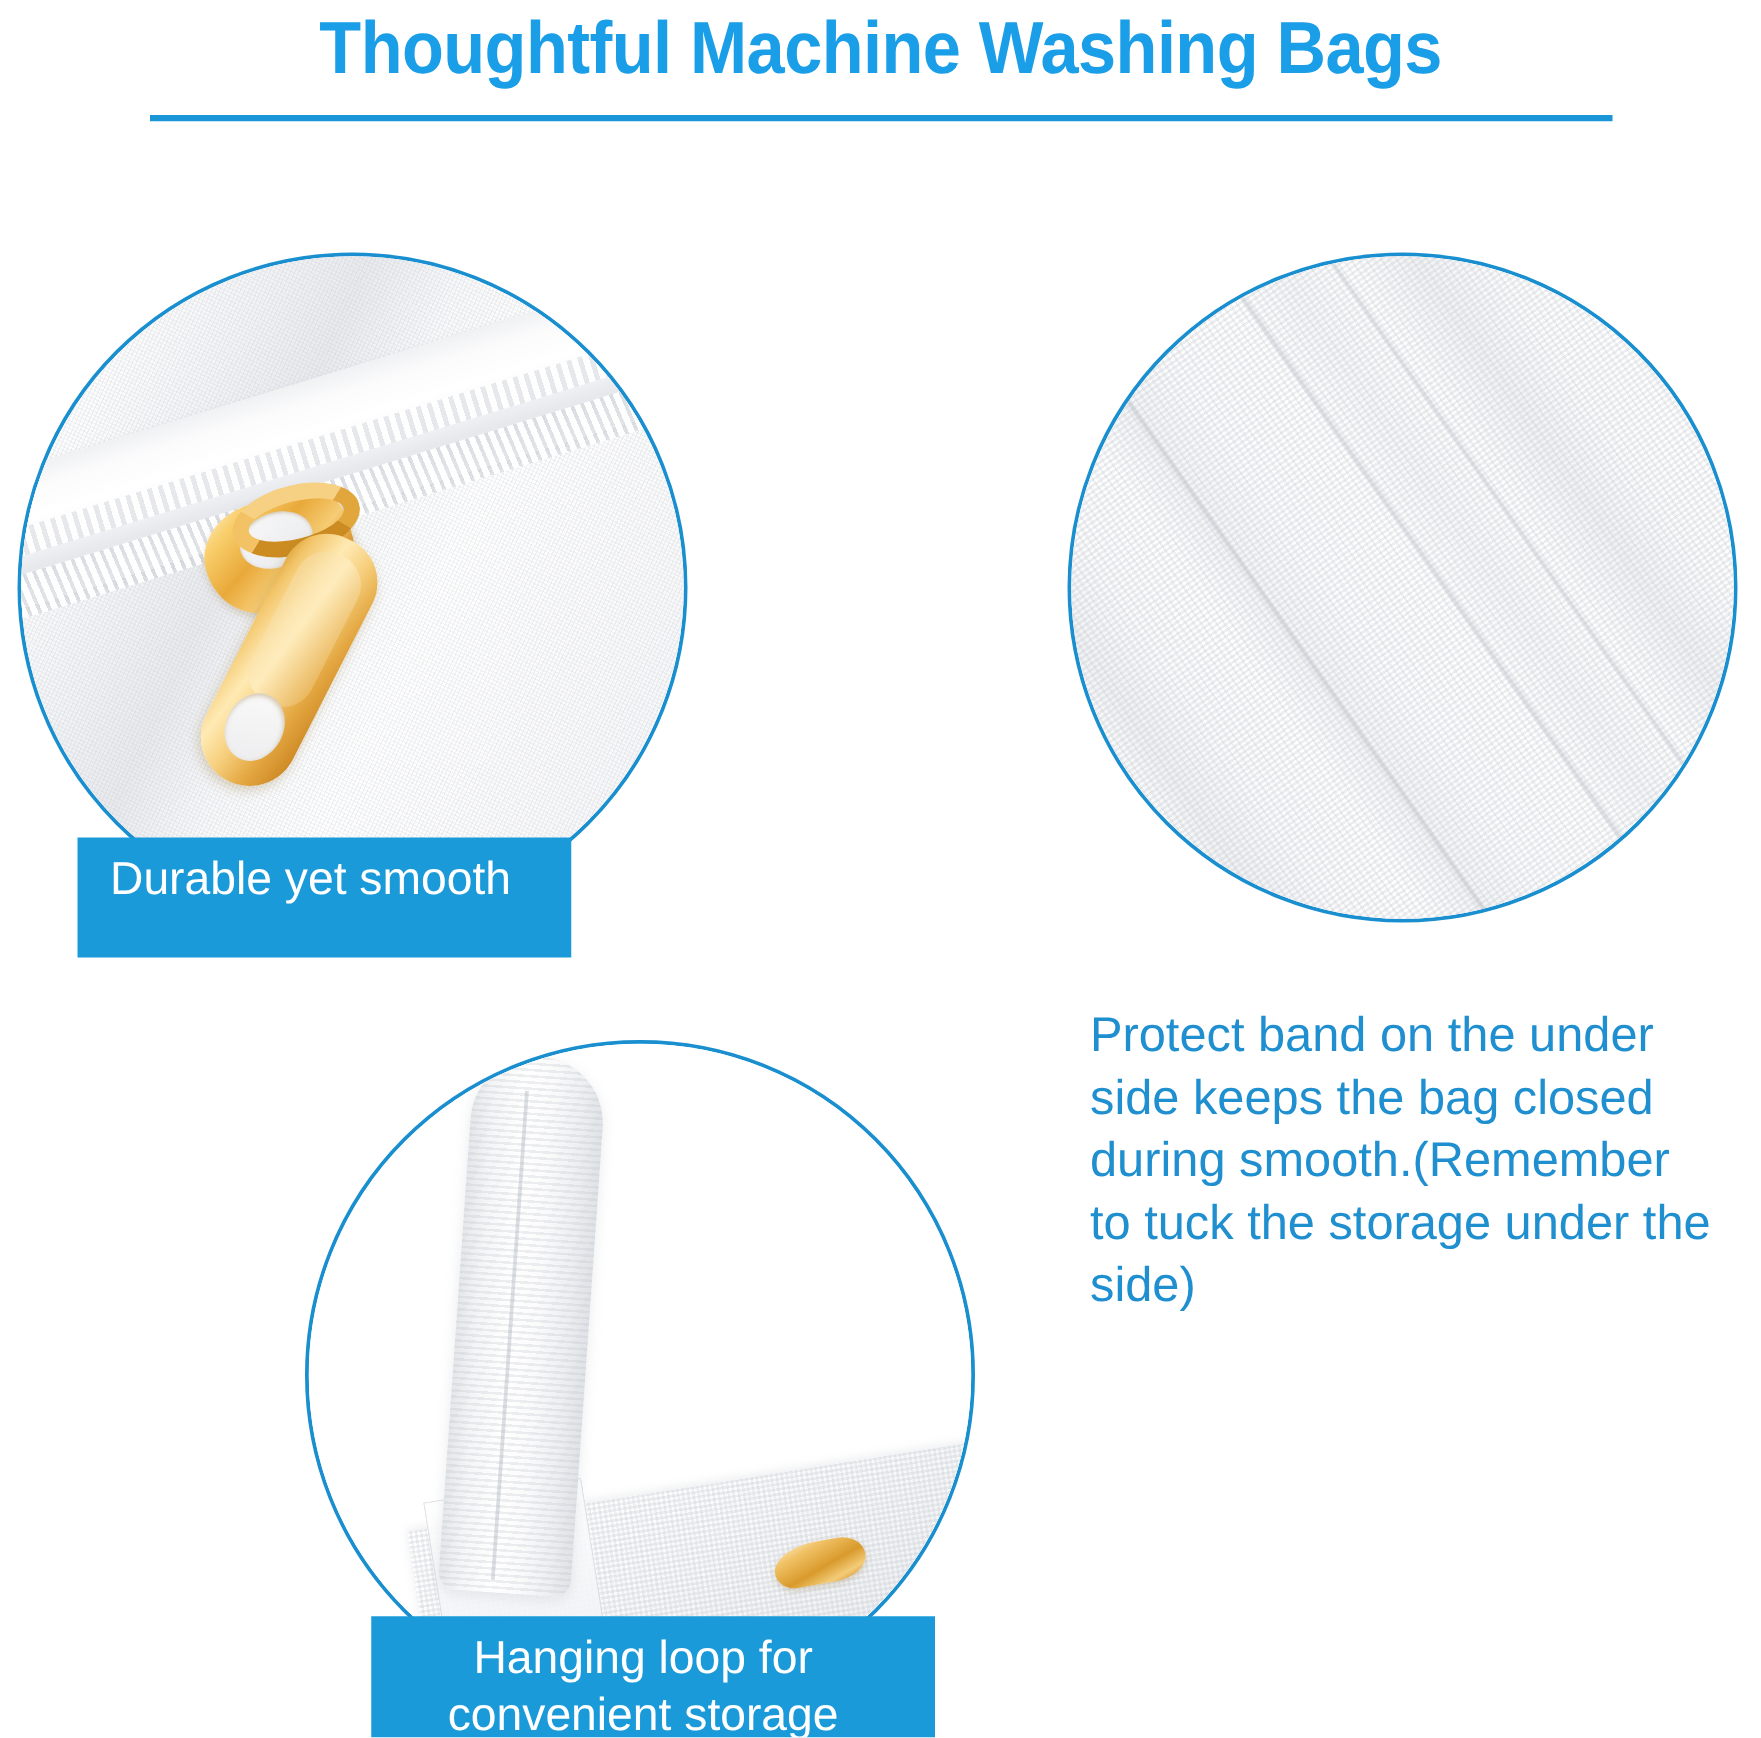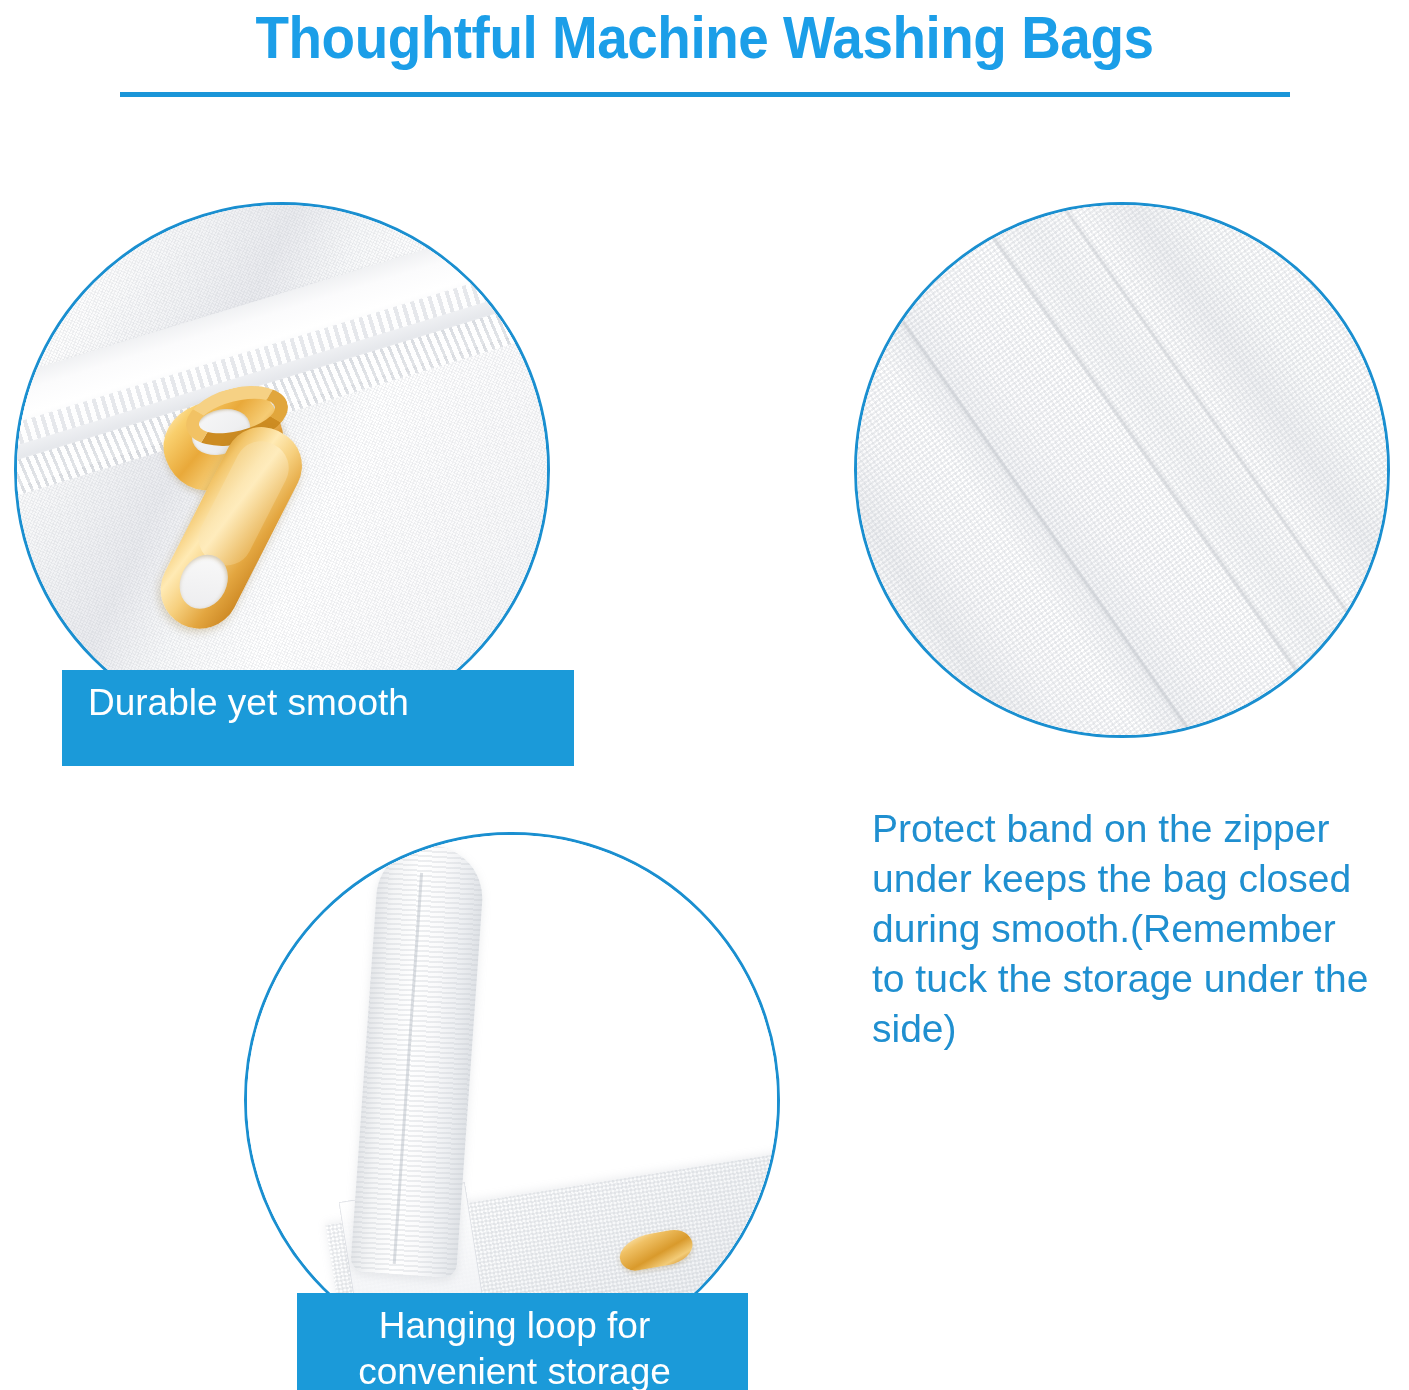--- a/index.html
+++ b/index.html
@@ -298,21 +298,21 @@
     position: absolute;
     background: #1b9ad9;
     color: #ffffff;
     font-size: 37px;
     line-height: 46px;
     box-sizing: border-box;
   }
   #banner-zipper {
     left: 62px;
     top: 670px;
-    width: 512px;
+    width: 395px;
     height: 96px;
     padding: 10px 0 0 26px;
     text-align: left;
   }
   #banner-loop {
     left: 297px;
     top: 1293px;
     width: 451px;
     height: 97px;
     padding: 10px 30px 0 14px;
@@ -365,22 +365,22 @@
   <div class="photo-inner">
     <div class="band-bg"></div>
     <div class="band-texture"></div>
     <div class="band-edge" style="left:150px;top:-140px;width:6px;height:820px;"></div>
     <div class="band-edge" style="left:300px;top:-140px;width:6px;height:820px;"></div>
     <div class="band-edge" style="left:392px;top:-140px;width:5px;height:820px;"></div>
   </div>
 </div>
 
 <div id="paragraph-band">
-  <span class="para-line">Protect band on the zipper</span>
-  <span class="para-line">under keeps the bag closed</span>
+  <span class="para-line">Protect band on the under</span>
+  <span class="para-line">side keeps the bag closed</span>
   <span class="para-line">during smooth.(Remember</span>
   <span class="para-line">to tuck the storage under the</span>
   <span class="para-line">side)</span>
 </div>
 
 <div id="circle-loop" class="photo-circle">
   <div class="photo-inner">
     <div class="loop-bg"></div>
     <div class="loop-bagbody">
       <div class="loop-bag-weave"></div>

